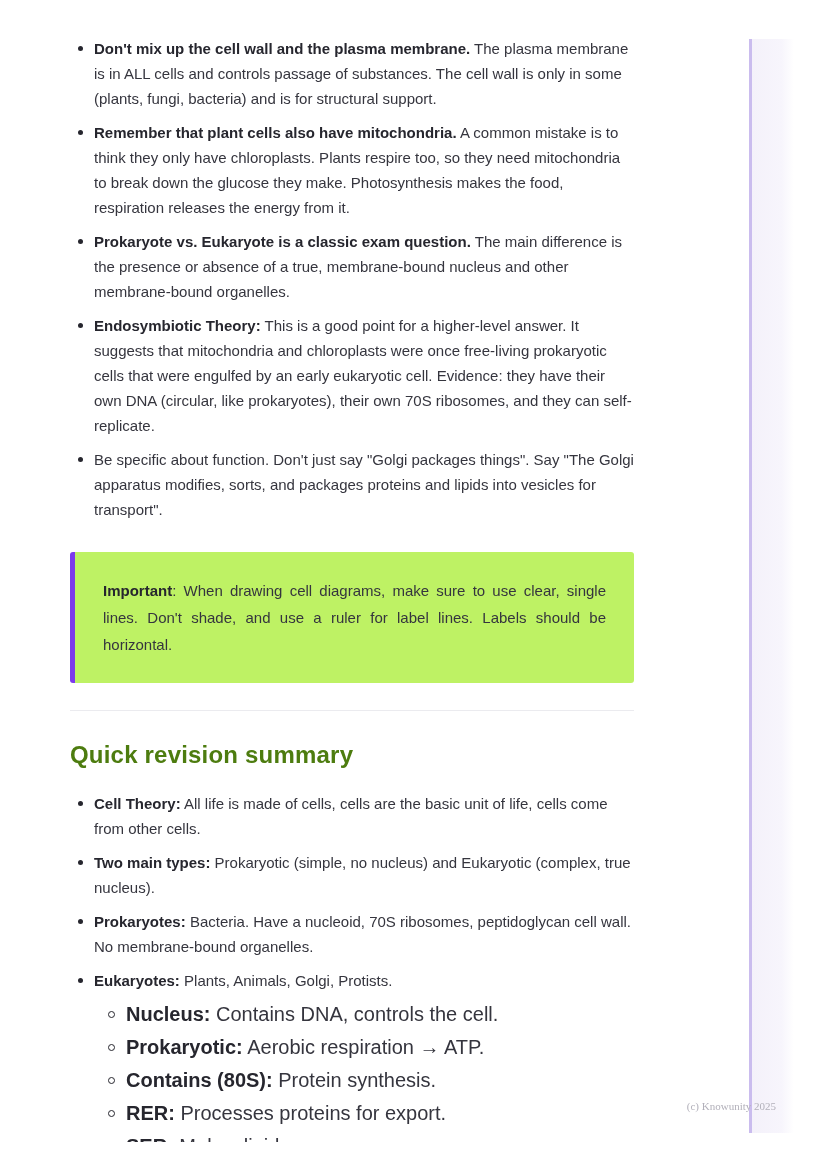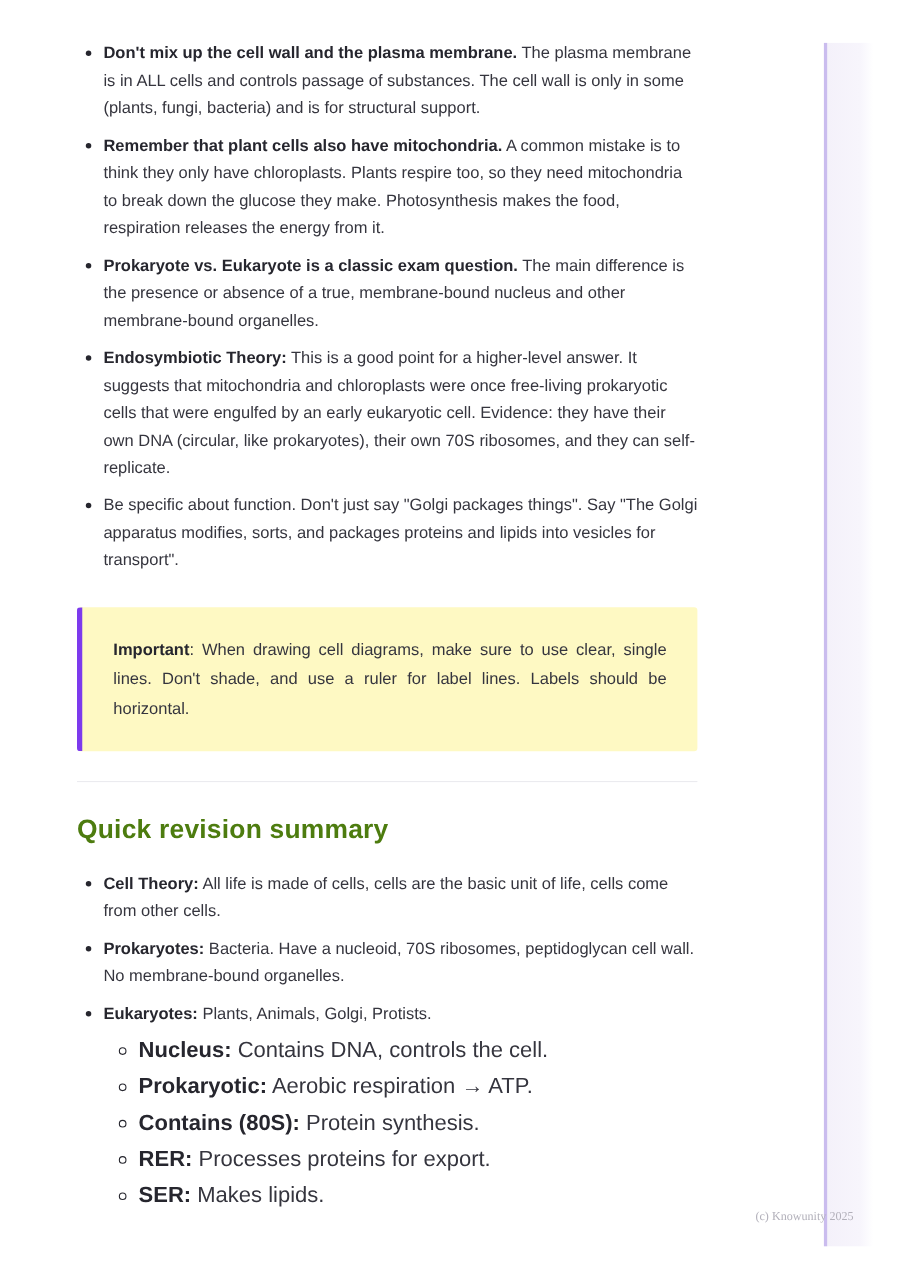--- a/index.html
+++ b/index.html
@@ -28,21 +28,21 @@
   ul.sub > li {
     position:relative; padding-left:28px; margin-bottom:8px;
     font-size:20px; line-height:25px; color:#35353E;
   }
   ul.sub > li::before {
     content:""; position:absolute; left:10px; top:8.5px;
     width:5px; height:5px; border-radius:50%;
     border:1.5px solid #26262E; background:transparent;
   }
   .callout {
-    margin-top:30px; background:#fef9c3; border-left:5px solid #7C3AED;
+    margin-top:30px; background:#bef264; border-left:5px solid #7C3AED;
     border-radius:3px; padding:25px 28px; text-align:justify;
     font-size:15px; line-height:27px; color:#35353E;
   }
   .divider { border:none; border-top:1px solid #EBEBEF; margin:27px 0 0 0; }
   .section-heading {
     margin:30px 0 22px 0; font-size:24px; font-weight:bold; color:#4d7c0f;
     letter-spacing:0.2px;
   }
   .footer-note {
     position:absolute; right:52px; top:1100px;
@@ -82,20 +82,23 @@
 
     <hr class="divider">
 
     <h2 class="section-heading">Quick revision summary</h2>
 
     <ul class="blist">
       <li>
         <span class="lead">Cell Theory:</span><span> All life is made of cells, cells are the basic unit of life, cells come from other cells.</span>
       </li>
       <li>
+        <span class="lead">Two main types:</span><span> Prokaryotic (simple, no nucleus) and Eukaryotic (complex, true nucleus).</span>
+      </li>
+      <li>
         <span class="lead">Prokaryotes:</span><span> Bacteria. Have a nucleoid, 70S ribosomes, peptidoglycan cell wall. No membrane-bound organelles.</span>
       </li>
       <li>
         <span class="lead">Eukaryotes:</span><span> Plants, Animals, Golgi, Protists.</span>
         <ul class="sub">
           <li>
             <span class="lead">Nucleus:</span><span> Contains DNA, controls the cell.</span>
           </li>
           <li>
             <span class="lead">Prokaryotic:</span><span> Aerobic respiration → ATP.</span>

